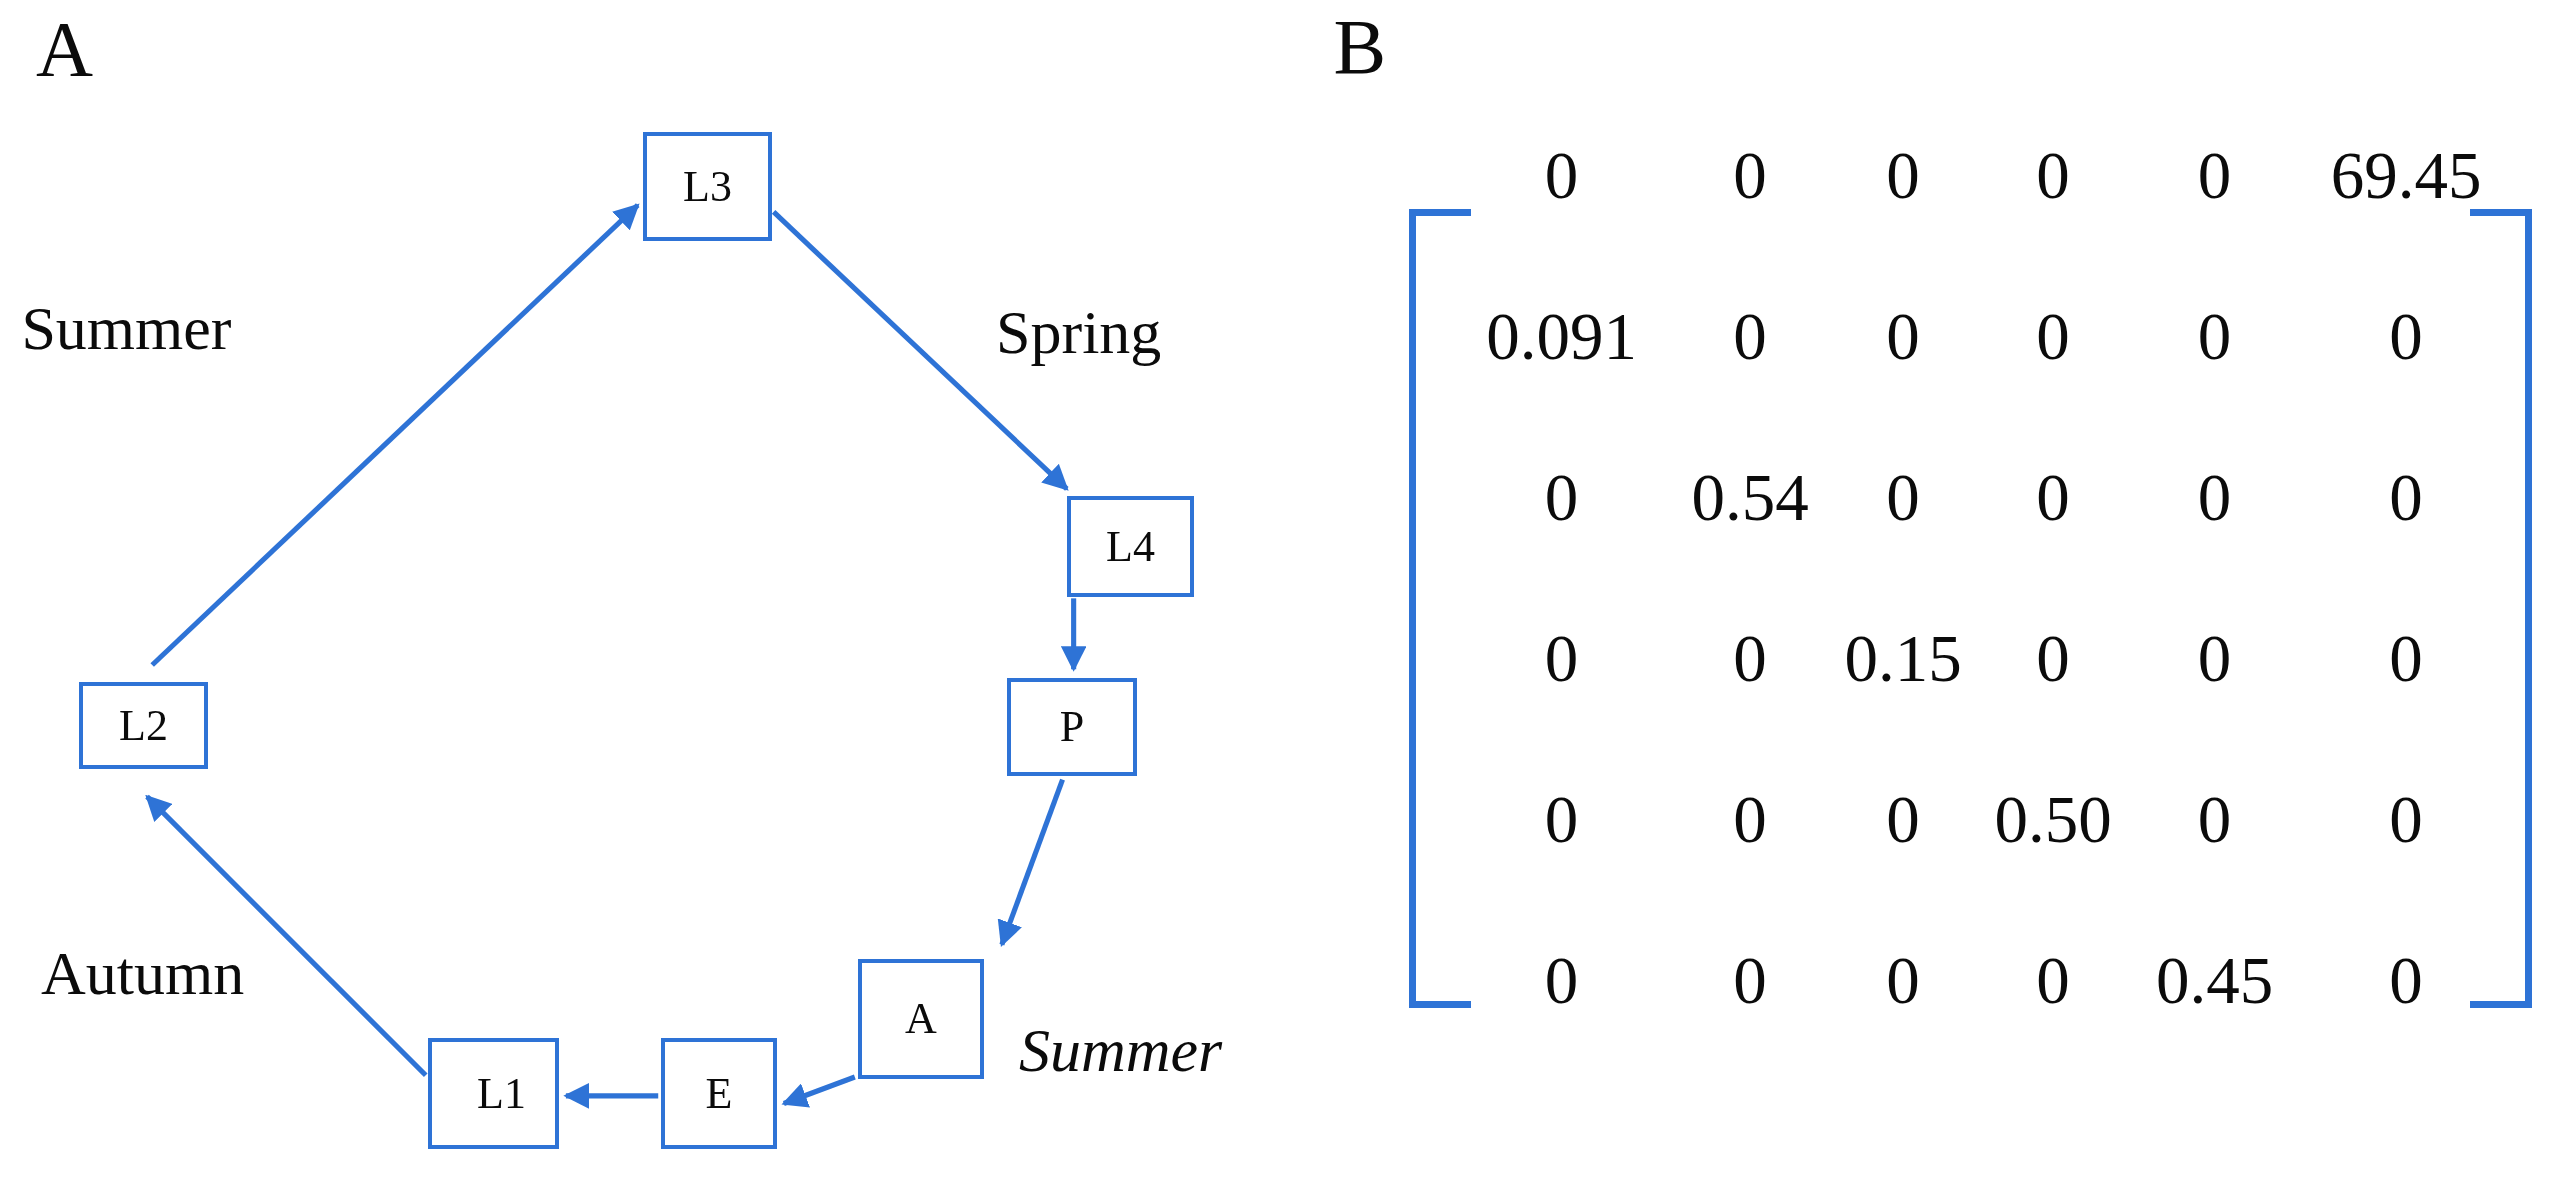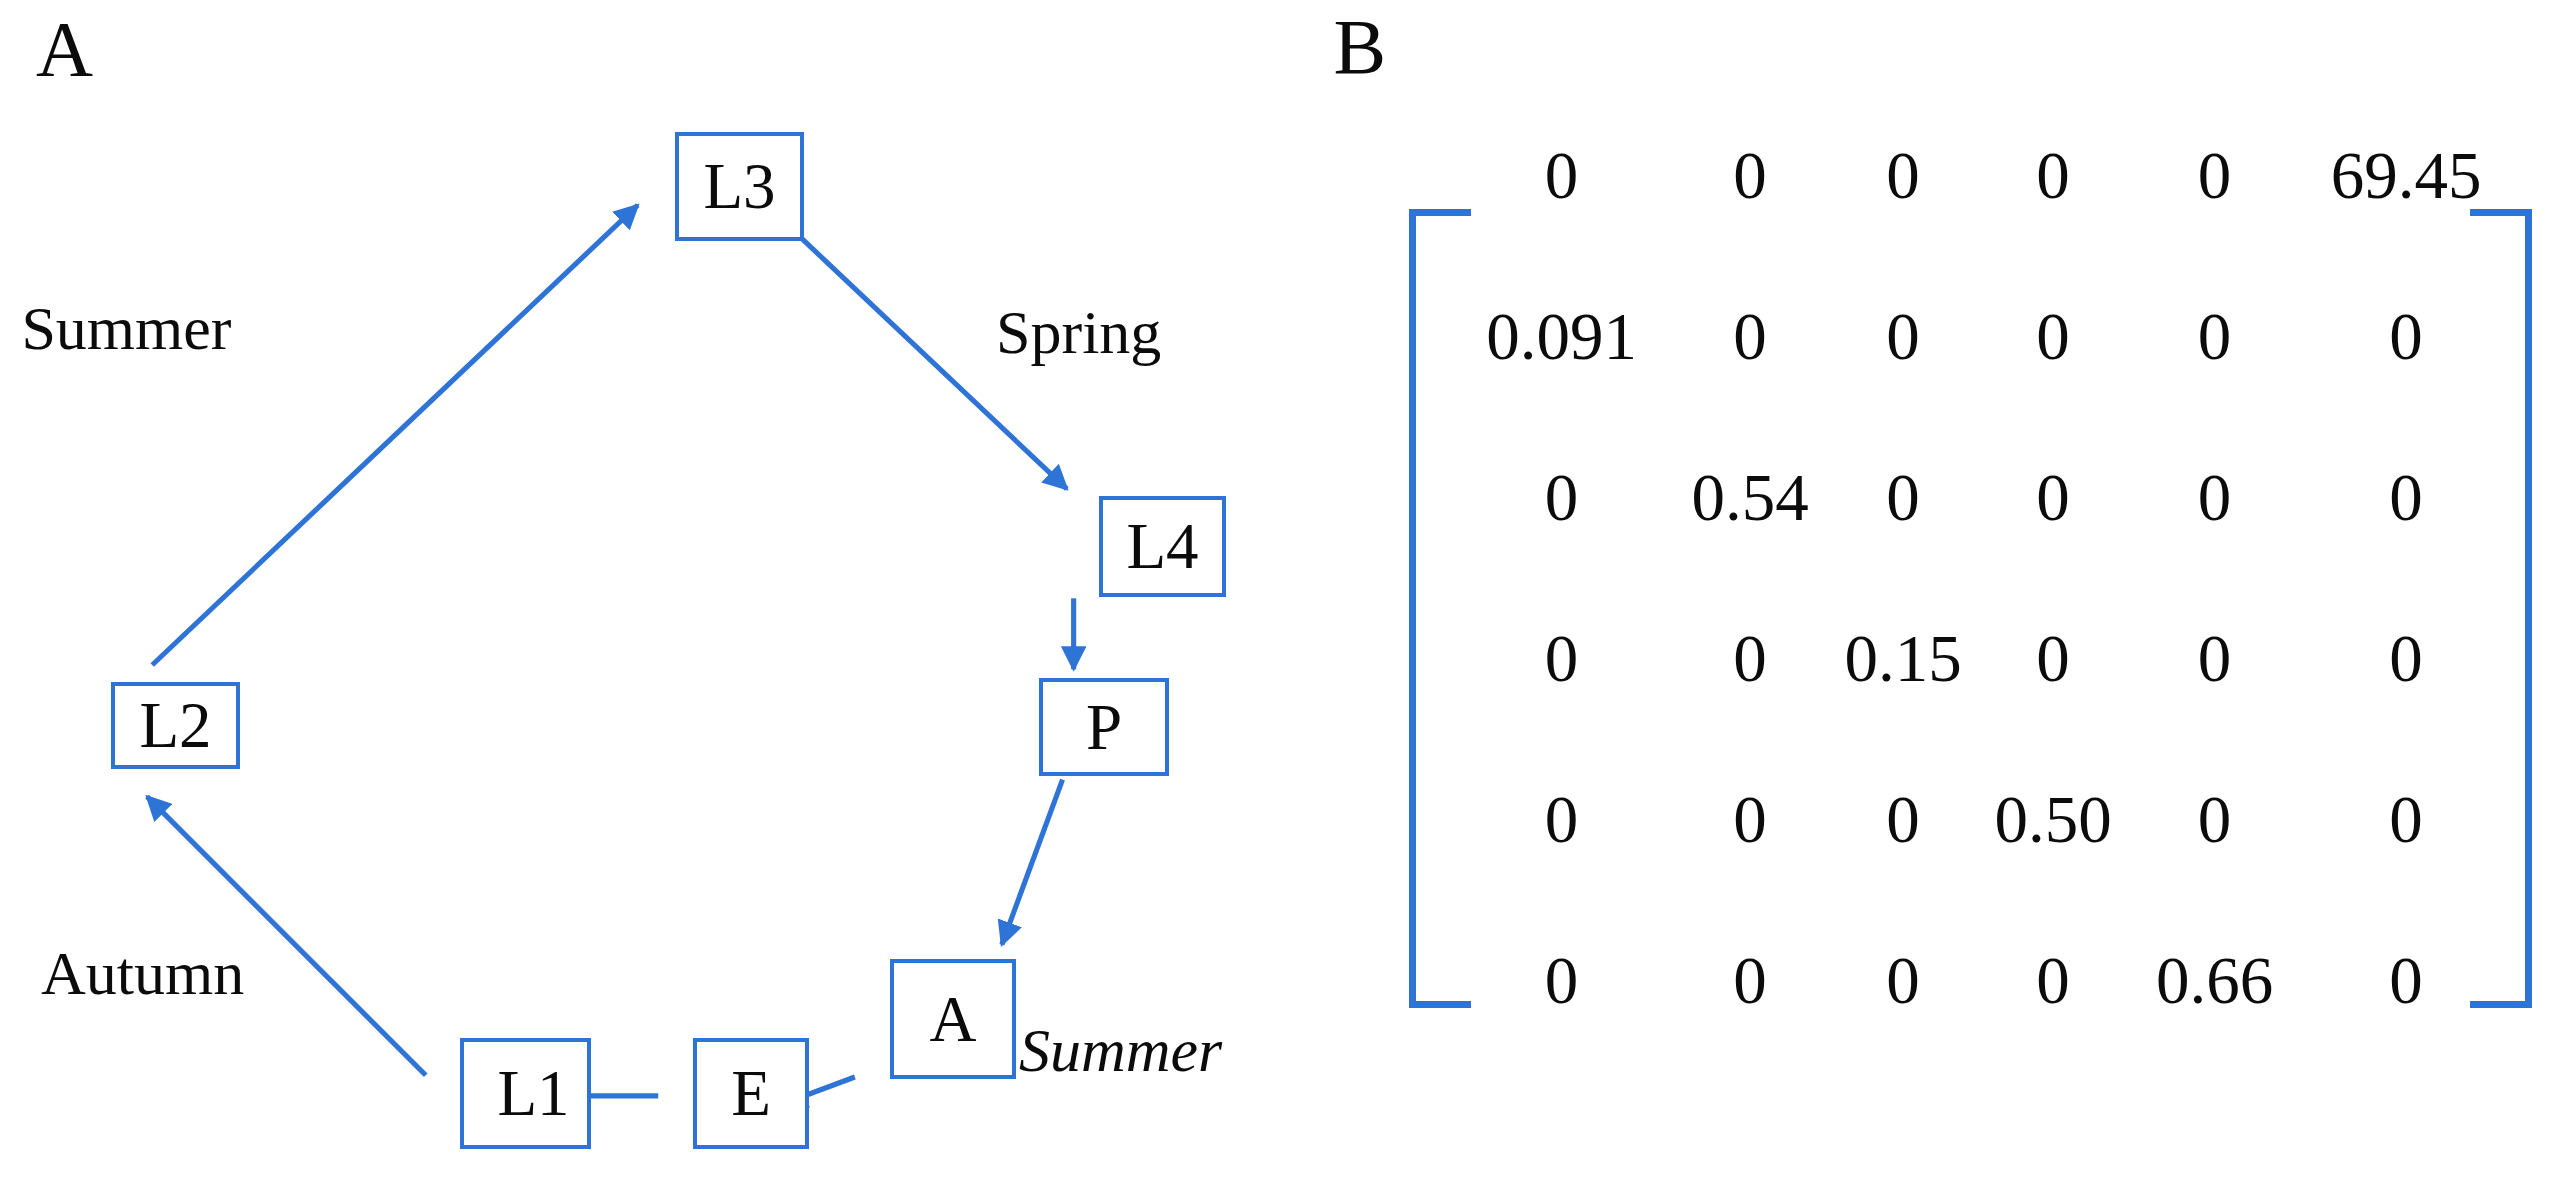--- a/index.html
+++ b/index.html
@@ -25,24 +25,23 @@
   
   #panel-a{position:absolute;left:0;top:0;width:1325px;height:1183px;}
   #arrow-layer{position:absolute;left:0;top:0;width:1325px;height:1183px;}
   #arrow-layer line{stroke:var(--accent,#2E73D6);stroke-width:6;}
   #arrow-layer .head{fill:var(--accent,#2E73D6);}
   .stage-box{
     position:absolute;
     background:#fff;
     border:4.3px solid var(--accent,#2E73D6);
     display:flex;align-items:center;justify-content:center;
-    font-size:65px;line-height:1;
+    font-size:44px;line-height:1;
     color:var(--ink,#0b0b0b);
     box-sizing:border-box;
-    margin-left:32px;
   }
   .season-label{
     position:absolute;
     font-size:62px;line-height:1;
     color:var(--ink,#0b0b0b);
     white-space:nowrap;
   }
   #box-l3{left:643px;top:132px;width:129px;height:109px;}
   #box-l4{left:1067px;top:496px;width:127px;height:101px;}
   #box-p {left:1007px;top:678px;width:130px;height:98px;}
@@ -161,19 +160,19 @@
       <div class="cell">0</div>
       <div class="cell">0</div>
       <div class="cell">0.50</div>
       <div class="cell">0</div>
       <div class="cell">0</div>
 
       <div class="cell">0</div>
       <div class="cell">0</div>
       <div class="cell">0</div>
       <div class="cell">0</div>
-      <div class="cell">0.66</div>
+      <div class="cell">0.45</div>
       <div class="cell">0</div>
     </div>
   </div>
 
 </div>
 
 
 </body></html>

